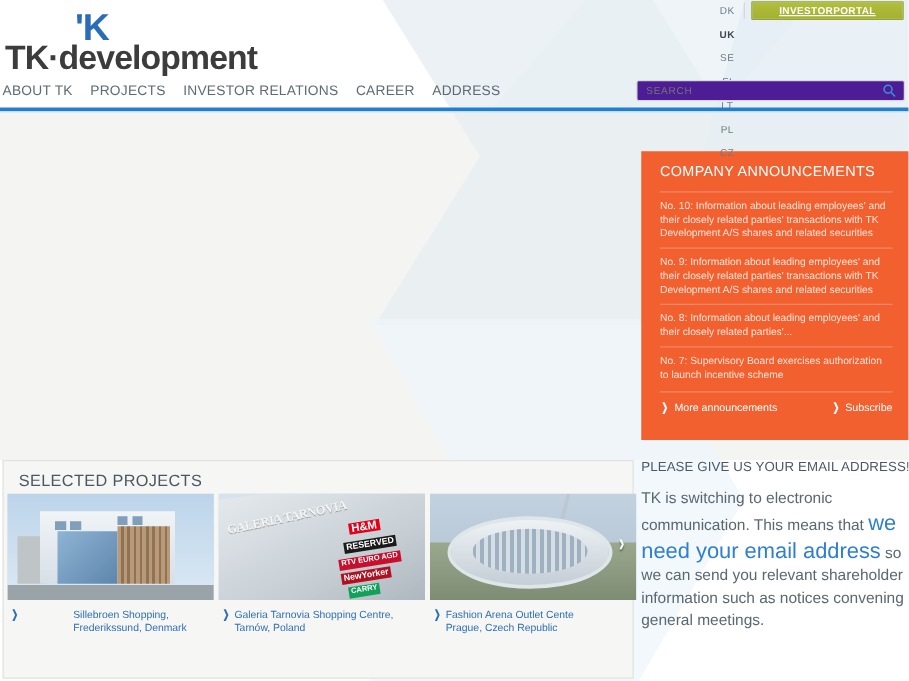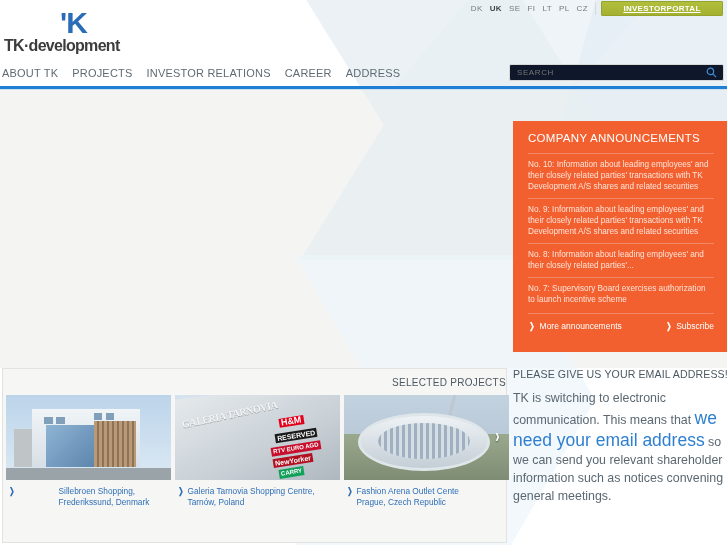--- a/index.html
+++ b/index.html
@@ -57,21 +57,21 @@
     opacity: .9;
   }
 
   
   .topbar {
     position: absolute; left: 0; top: 0; width: 727px; height: 18px;
     z-index: 5;
   }
   .lang-list {
     position: absolute; right: 139px; top: 3px;
-    display: flex; gap: 7px; align-items: center;
+    display: flex; gap: 7px; align-items: center; flex-direction: column;
   }
   .lang {
     font-size: 8px; letter-spacing: .4px; color: #6f7b84;
     text-decoration: none; line-height: 12px;
   }
   .lang.active { color: #3b4850; font-weight: bold; }
   .lang-sep {
     position: absolute; right: 131px; top: 2px;
     width: 1px; height: 13px; background: #d8d8d8;
   }
@@ -92,37 +92,37 @@
     width: 160px; height: 48px;
   }
   .logo-mark {
     position: absolute; left: 56px; top: 0px;
     font-size: 30px; font-weight: bold; color: #2b6cb8;
     letter-spacing: -1px; line-height: 30px;
     font-family: "Liberation Sans", sans-serif;
   }
   .logo-word {
     position: absolute; left: 0px; top: 26px;
-    font-size: 16px; font-weight: bold; color: #3c3c3c;
+    font-size: 27px; font-weight: bold; color: #3c3c3c;
     letter-spacing: -.7px; line-height: 24px;
   }
 
   
   .nav {
     position: absolute; left: 0; top: 65px; z-index: 6;
     display: flex; gap: 14px; padding-left: 2px;
   }
   .nav-item {
     font-size: 11px; color: #5f6b73; letter-spacing: .2px;
     text-decoration: none; line-height: 16px;
   }
   .search-box {
     position: absolute; right: 3px; top: 64px; z-index: 6;
     width: 215px; height: 17px;
-    background: #0f172a;
+    background: #4c1d95;
     border: 1px solid #d9d9d9;
     border-radius: 2px;
     display: flex; align-items: center;
   }
   .search-input {
     flex: 1; border: 0; background: transparent; outline: none;
     font-size: 8px; color: #9aa0a6; letter-spacing: .6px;
     padding-left: 7px;
     font-family: "Liberation Sans", sans-serif;
   }
@@ -171,23 +171,22 @@
 
   
   .projects {
     position: absolute; left: 2px; top: 368px;
     width: 505px; height: 175px;
     background: #f6f6f4;
     border: 1px solid #e2e2e0;
     z-index: 4;
   }
   .projects-title {
-    font-size: 10px; color: #4b5862; letter-spacing: .3px;
+    font-size: 13px; color: #4b5862; letter-spacing: .3px;
     padding: 8px 0 0 12px;
-    text-align: right;
   }
   .proj-row {
     position: absolute; left: 3px; top: 26px;
     display: flex; gap: 4px;
   }
   .proj-card { width: 165px; position: relative; }
   .proj-img {
     width: 165px; height: 85px; overflow: hidden;
     position: relative; background: #c9d6e2;
   }

